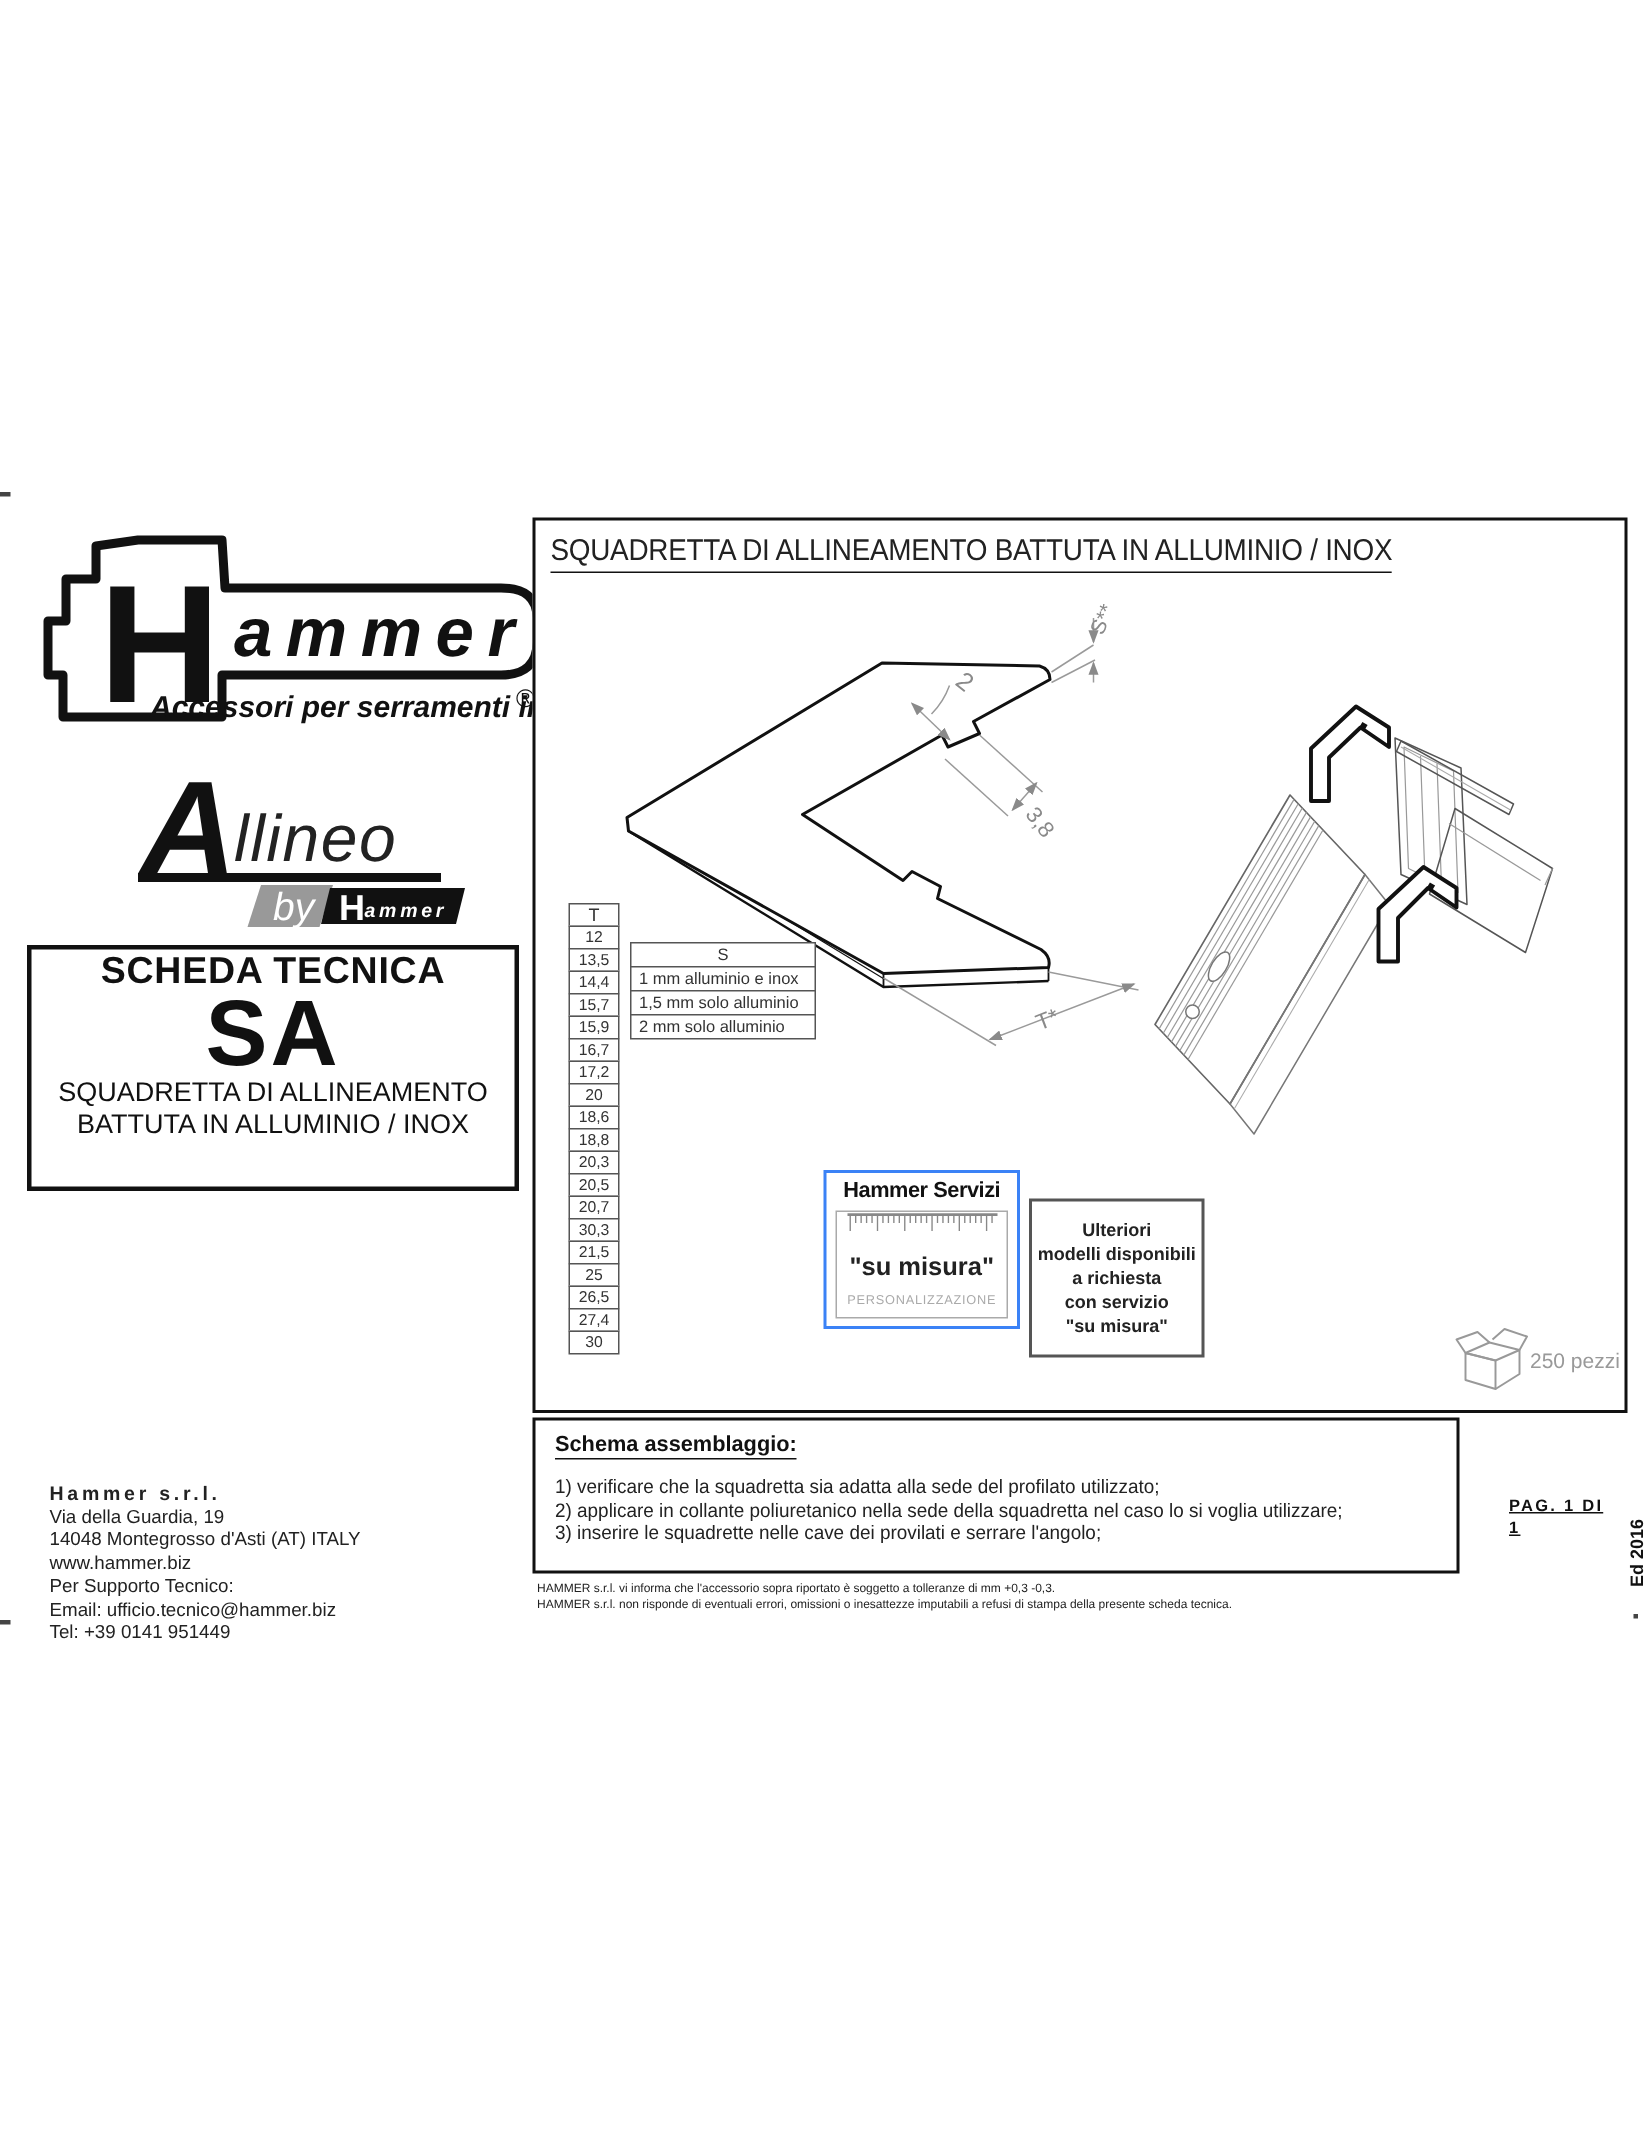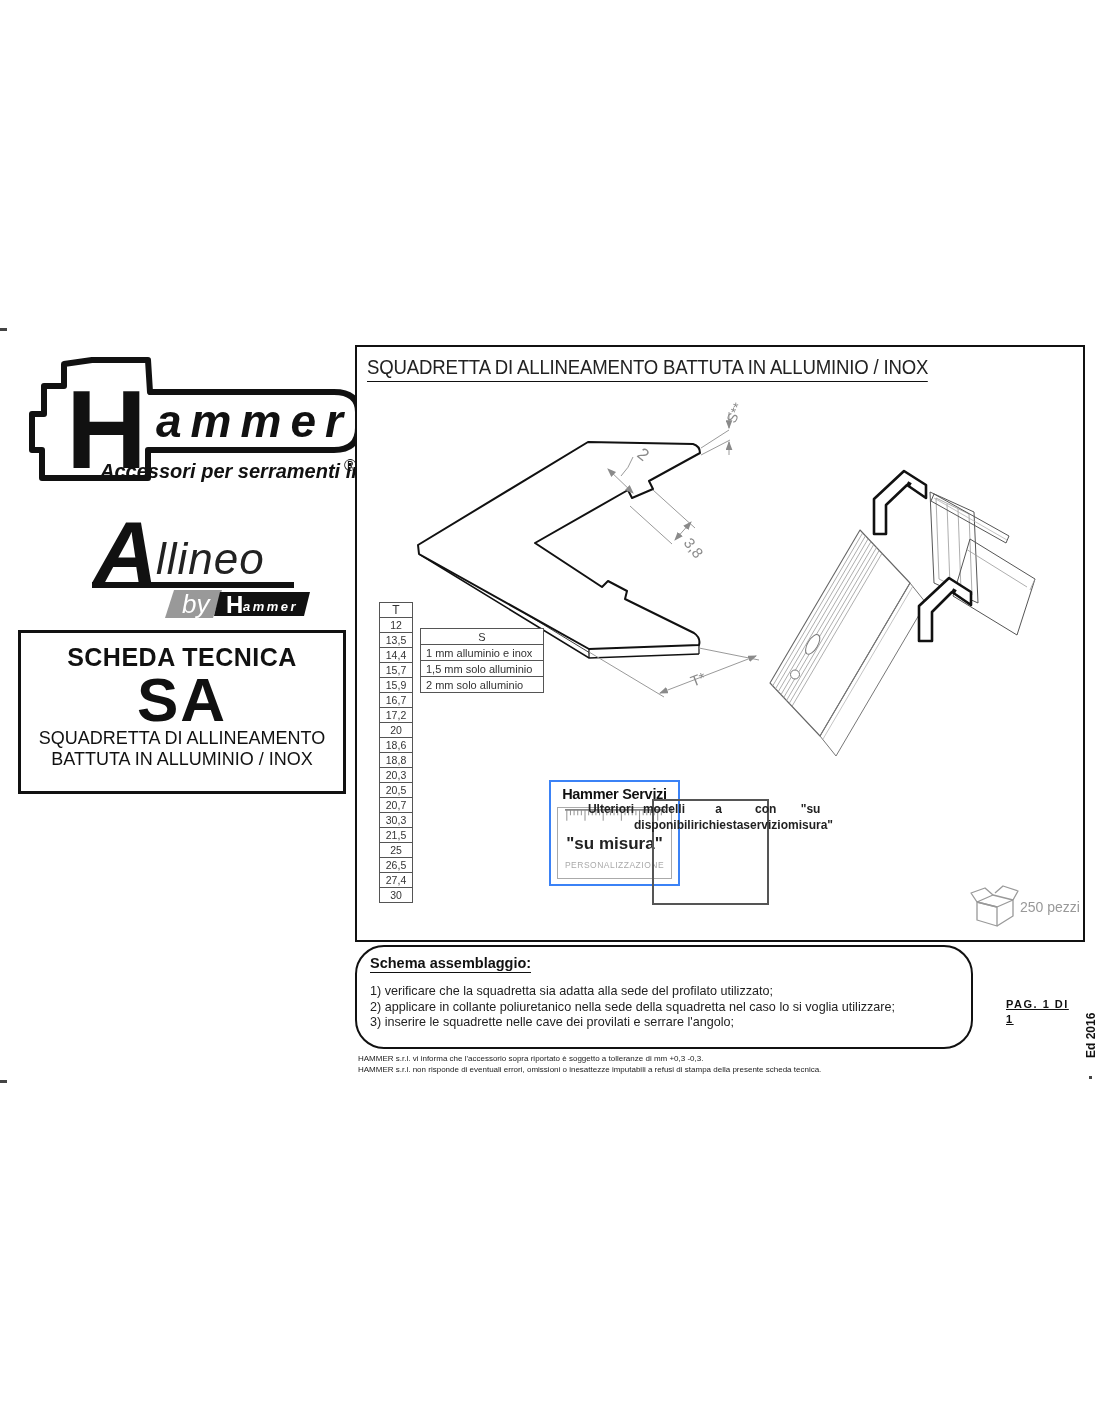--- a/index.html
+++ b/index.html
@@ -3,46 +3,46 @@
 <meta charset="utf-8">
 <style>
   html,body{margin:0;padding:0;background:#fff;}
   .page{position:relative;width:1100px;height:1422px;background:#fff;overflow:hidden;
         font-family:"Liberation Sans",sans-serif;color:#111;}
   .abs{position:absolute;}
   .box{border:2px solid #111;background:#fff;box-sizing:border-box;}
   .crop{position:absolute;background:#444;}
   
   .techcard{left:18px;top:630px;width:322px;height:158px;border:3px solid #111;text-align:center;}
-  .techcard .h1{font-size:25px;font-weight:bold;letter-spacing:.5px;margin-top:10px;}
+  .techcard .h1{font-size:25px;font-weight:bold;letter-spacing:.5px;}
   .techcard .code{font-size:62px;font-weight:bold;line-height:56px;letter-spacing:2px;}
   .techcard .sub{font-size:18px;font-weight:normal;line-height:21px;}
   .address{left:33px;top:988px;width:330px;font-size:12.5px;line-height:15.5px;color:#222;}
   .address .nm{font-weight:bold;font-size:13px;letter-spacing:2.5px;}
   
   .mainpanel{left:355px;top:345px;width:730px;height:597px;}
   .mptitle{left:367px;top:356px;font-size:20px;letter-spacing:-.2px;border-bottom:1.5px solid #111;
            padding-bottom:2px;transform:scaleX(.93);transform-origin:left top;white-space:nowrap;color:#222;}
   .ttable{left:379px;top:603px;width:34px;z-index:3;}
   .trow{height:14px;border:1px solid #555;margin-top:-1px;background:#fff;display:flex;
         align-items:center;justify-content:center;font-size:10.5px;color:#333;}
   .stable{left:420px;top:629px;width:124px;z-index:3;}
   .srow{height:15px;border:1px solid #555;margin-top:-1px;background:#fff;display:flex;
         align-items:center;font-size:11px;color:#333;padding-left:5px;}
   .srow.hdr{justify-content:center;padding-left:0;}
   .servizi{left:549px;top:752px;width:127px;height:102px;border:2px solid #3b82f6;z-index:3;margin-top:28px;}
   .servizi .t{font-size:14.5px;font-weight:bold;text-align:center;margin-top:4px;letter-spacing:-.3px;}
   .servinner{position:absolute;left:6px;top:25px;width:113px;height:70px;border:1px solid #aaa;text-align:center;}
   .servinner .q{font-size:17px;font-weight:bold;color:#222;margin-top:2px;}
   .servinner .c{font-size:8.5px;color:#aaa;letter-spacing:.5px;margin-top:6px;}
-  .ulteriori{left:652px;top:799px;width:113px;height:102px;border:2px solid #555;z-index:3;
-             display:flex;flex-direction:row;justify-content:center;text-align:center;
+  .ulteriori{left:686px;top:799px;width:113px;height:102px;border:2px solid #555;z-index:3;
+             display:flex;flex-direction:column;justify-content:center;text-align:center;
              font-size:12px;font-weight:bold;line-height:16px;color:#222;}
   .pkg-label{left:1020px;top:899px;font-size:14px;color:#999;}
-  .schema{left:355px;top:945px;width:618px;height:104px;border-radius:29px;}
+  .schema{left:355px;top:945px;width:618px;height:104px;}
   .schema .t{position:absolute;left:13px;top:8px;font-size:14.5px;font-weight:bold;
              border-bottom:1.5px solid #111;padding-bottom:1px;}
   .schema .steps{position:absolute;left:13px;top:36px;font-size:13px;line-height:15.5px;color:#222;
                  transform:scaleX(.97);transform-origin:left top;white-space:nowrap;}
   .notes{left:358px;top:1053px;font-size:8px;line-height:11px;color:#222;width:640px;}
   .pag{left:1006px;top:997px;font-size:11px;font-weight:bold;letter-spacing:1.5px;line-height:15px;text-decoration:underline;}
   .ed{left:1084px;top:1058px;font-size:12px;font-weight:bold;transform:rotate(-90deg);
       transform-origin:0 0;white-space:nowrap;}
   svg text{font-family:"Liberation Sans",sans-serif;}
 </style>
@@ -75,20 +75,29 @@
     <text x="153" y="103" font-size="13" font-weight="bold" font-style="italic" letter-spacing="2.5" fill="#fff">ammer</text>
   </svg>
 
   <div class="abs techcard">
     <div class="h1">SCHEDA TECNICA</div>
     <div class="code">SA</div>
     <div class="sub">SQUADRETTA DI ALLINEAMENTO</div>
     <div class="sub">BATTUTA IN ALLUMINIO / INOX</div>
   </div>
 
+  <div class="abs address">
+    <div class="nm">Hammer s.r.l.</div>
+    <div>Via della Guardia, 19</div>
+    <div>14048 Montegrosso d'Asti (AT) ITALY</div>
+    <div>www.hammer.biz</div>
+    <div>Per Supporto Tecnico:</div>
+    <div>Email: ufficio.tecnico@hammer.biz</div>
+    <div>Tel: +39 0141 951449</div>
+  </div>
 
   <div class="abs box mainpanel"></div>
   <div class="abs mptitle">SQUADRETTA DI ALLINEAMENTO BATTUTA IN ALLUMINIO / INOX</div>
 
   <svg class="abs" style="left:357px;top:400px;z-index:2;" width="726" height="540" viewBox="0 0 726 540">
     <defs>
       <marker id="ah" viewBox="0 0 8 6" refX="7" refY="3" markerWidth="9" markerHeight="7" orient="auto-start-reverse">
           <path d="M0,0 L8,3 L0,6 Z" fill="#8a8a8a"></path>
         </marker>
     </defs>

